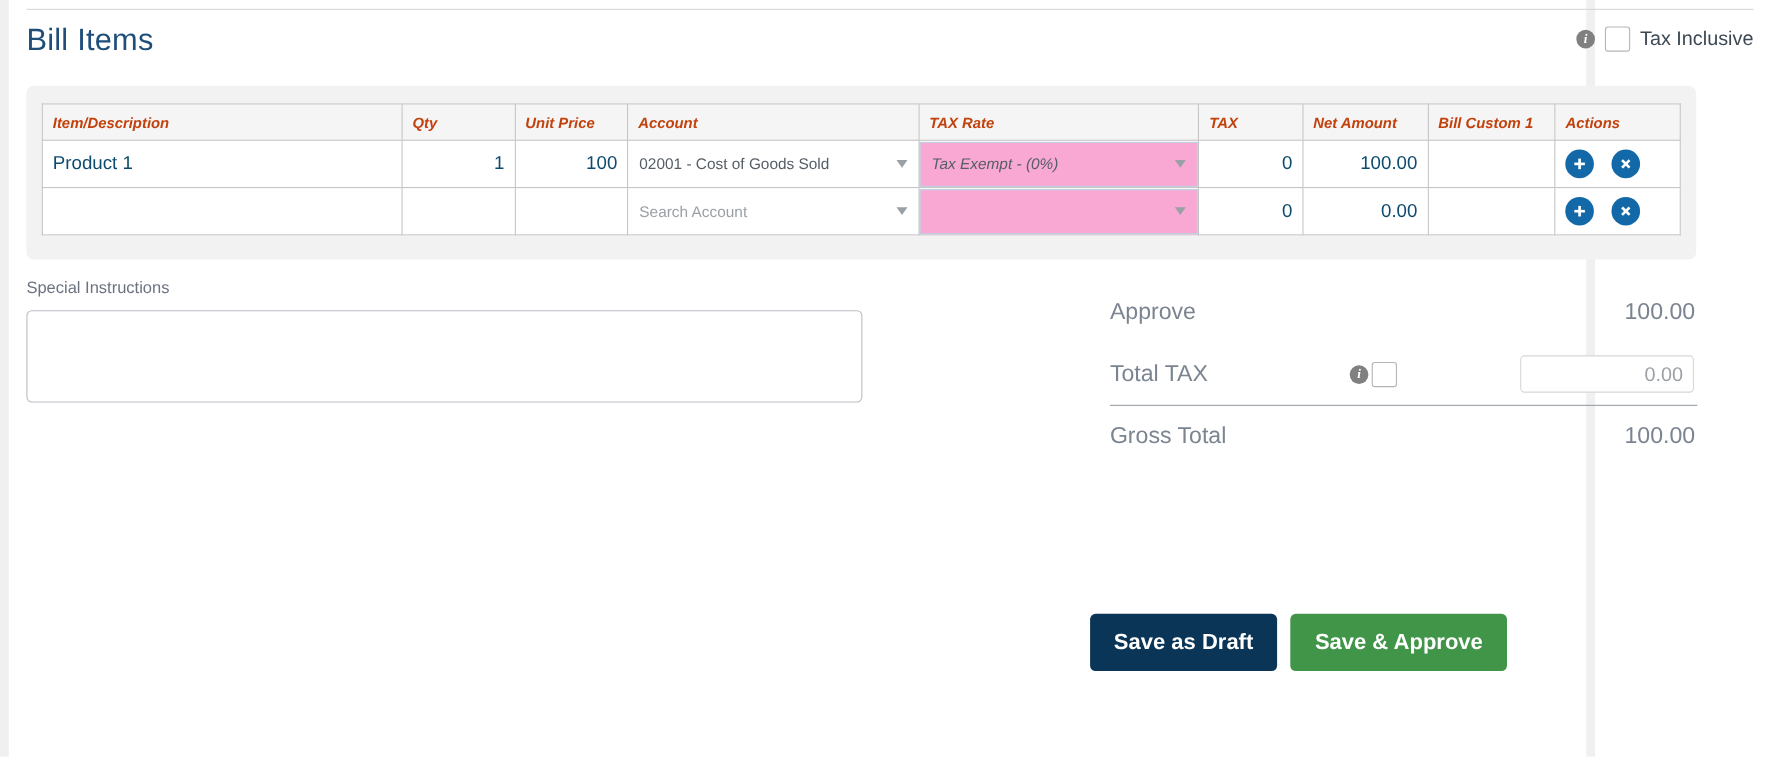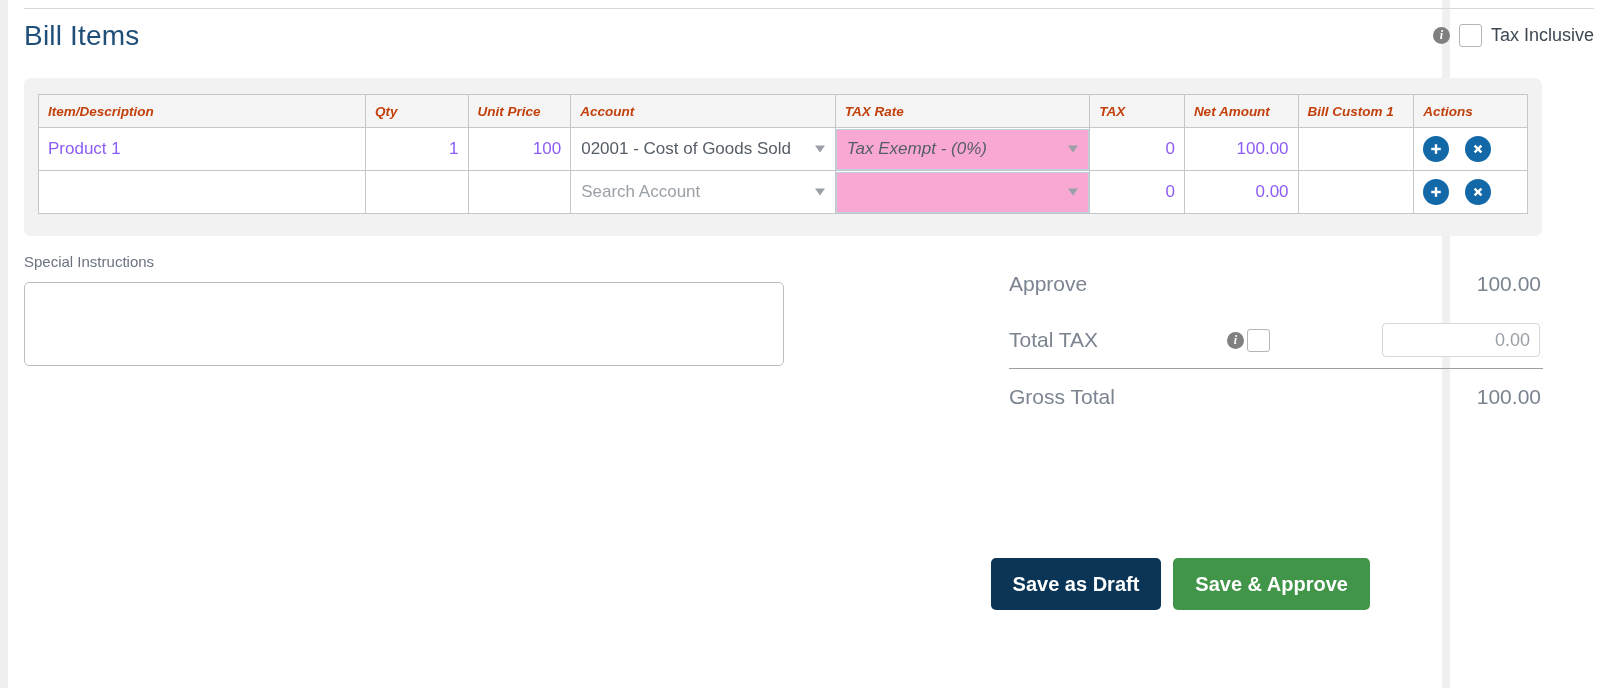--- a/index.html
+++ b/index.html
@@ -83,30 +83,30 @@
   }
   table.items td {
     border: 1px solid #c6c6c6;
     background: #fff;
     height: 43px;
     padding: 0 9px;
     font-size: 17px; color: #555d66;
     vertical-align: middle;
   }
   td.num { text-align: right; }
-  .cell-text { font-size: 17px; color: #8b5cf6; }
+  .cell-text { font-size: 17px; color: #0c4a6e; }
 
   
   .sel {
     position: relative;
     display: flex; align-items: center;
     height: 41px;
     margin: 0 -9px;
     padding: 0 26px 0 10px;
-    font-size: 17px;
+    font-size: 14px;
     color: #555d66;
   }
   .sel.bordered {
     border: 1px solid #bcd2e3;
     background: #f9a8d4;
     font-style: italic;
   }
   .sel.placeholder { color: #9aa0a6; }
   .caret {
     position: absolute; right: 10px; top: 50%;

